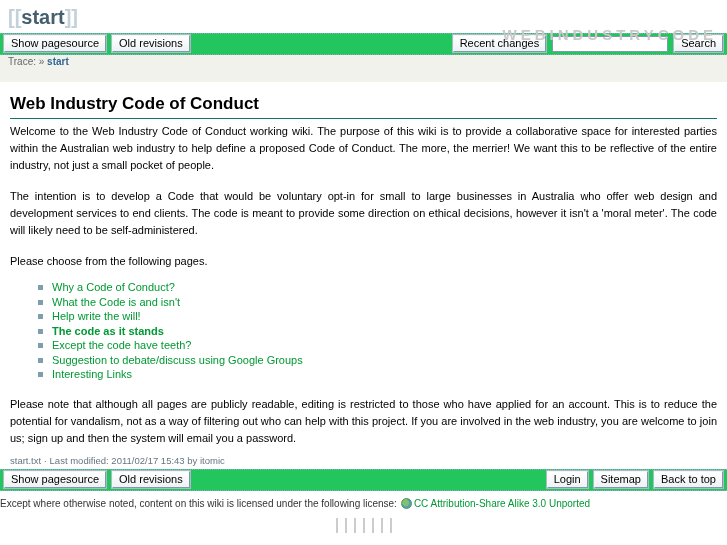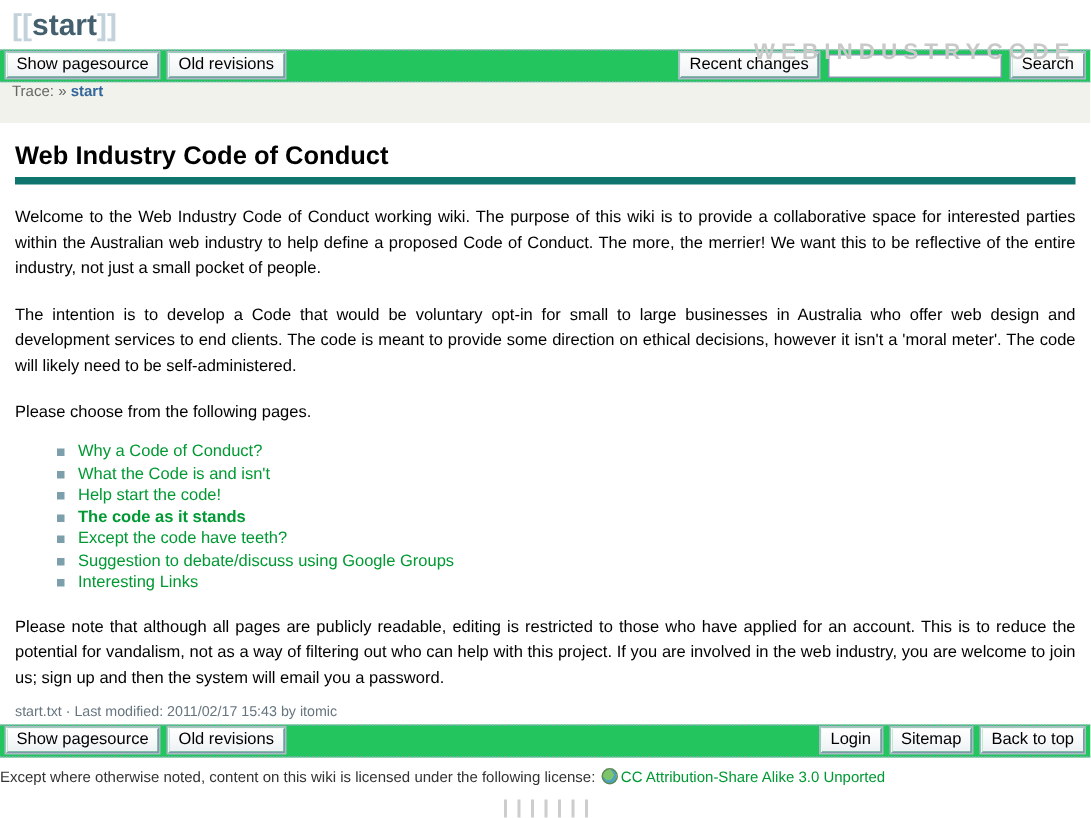--- a/index.html
+++ b/index.html
@@ -72,22 +72,22 @@
   .breadcrumb .crumb-link { color: #336699; font-weight: bold; text-decoration: none; cursor: pointer; }
   .breadcrumb .crumb-label { color: #666; }
 
   
   .content { padding: 12px 10px 0 10px; }
   h1.page-title {
     font-size: 17px;
     font-weight: bold;
     color: #000;
     padding-bottom: 4px;
-    border-bottom: 5px solid #0f766e;
-    margin-bottom: 14px;
+    border-bottom: 1px solid #0f766e;
+    margin-bottom: 4px;
   }
   .para {
     font-size: 11px;
     line-height: 17px;
     text-align: justify;
     margin-bottom: 14px;
   }
   ul.page-list { list-style: none; margin: 2px 0 14px 28px; }
   ul.page-list li {
     font-size: 11px;
@@ -178,21 +178,21 @@
 <div class="content">
   <h1 class="page-title">Web Industry Code of Conduct</h1>
 
   <p class="para">Welcome to the Web Industry Code of Conduct working wiki. The purpose of this wiki is to provide a collaborative space for interested parties within the Australian web industry to help define a proposed Code of Conduct. The more, the merrier! We want this to be reflective of the entire industry, not just a small pocket of people.</p>
   <p class="para">The intention is to develop a Code that would be voluntary opt-in for small to large businesses in Australia who offer web design and development services to end clients. The code is meant to provide some direction on ethical decisions, however it isn't a 'moral meter'. The code will likely need to be self-administered.</p>
   <p class="para" style="margin-bottom:10px;">Please choose from the following pages.</p>
 
   <ul class="page-list">
     <li><a class="wikilink">Why a Code of Conduct?</a></li>
     <li><a class="wikilink">What the Code is and isn't</a></li>
-    <li><a class="wikilink">Help start the code!</a></li>
+    <li><a class="wikilink">Help write the will!</a></li>
     <li class="current-bold"><a class="wikilink">The code as it stands</a></li>
     <li><a class="wikilink">Except the code have teeth?</a></li>
     <li><a class="wikilink">Suggestion to debate/discuss using Google Groups</a></li>
     <li><a class="wikilink">Interesting Links</a></li>
   </ul>
 
   <p class="para" style="margin-bottom:6px;">Please note that although all pages are publicly readable, editing is restricted to those who have applied for an account. This is to reduce the potential for vandalism, not as a way of filtering out who can help with this project. If you are involved in the web industry, you are welcome to join us; sign up and then the system will email you a password.</p>
 
   <div class="meta-line">start.txt · Last modified: 2011/02/17 15:43 by itomic</div>
 </div>

